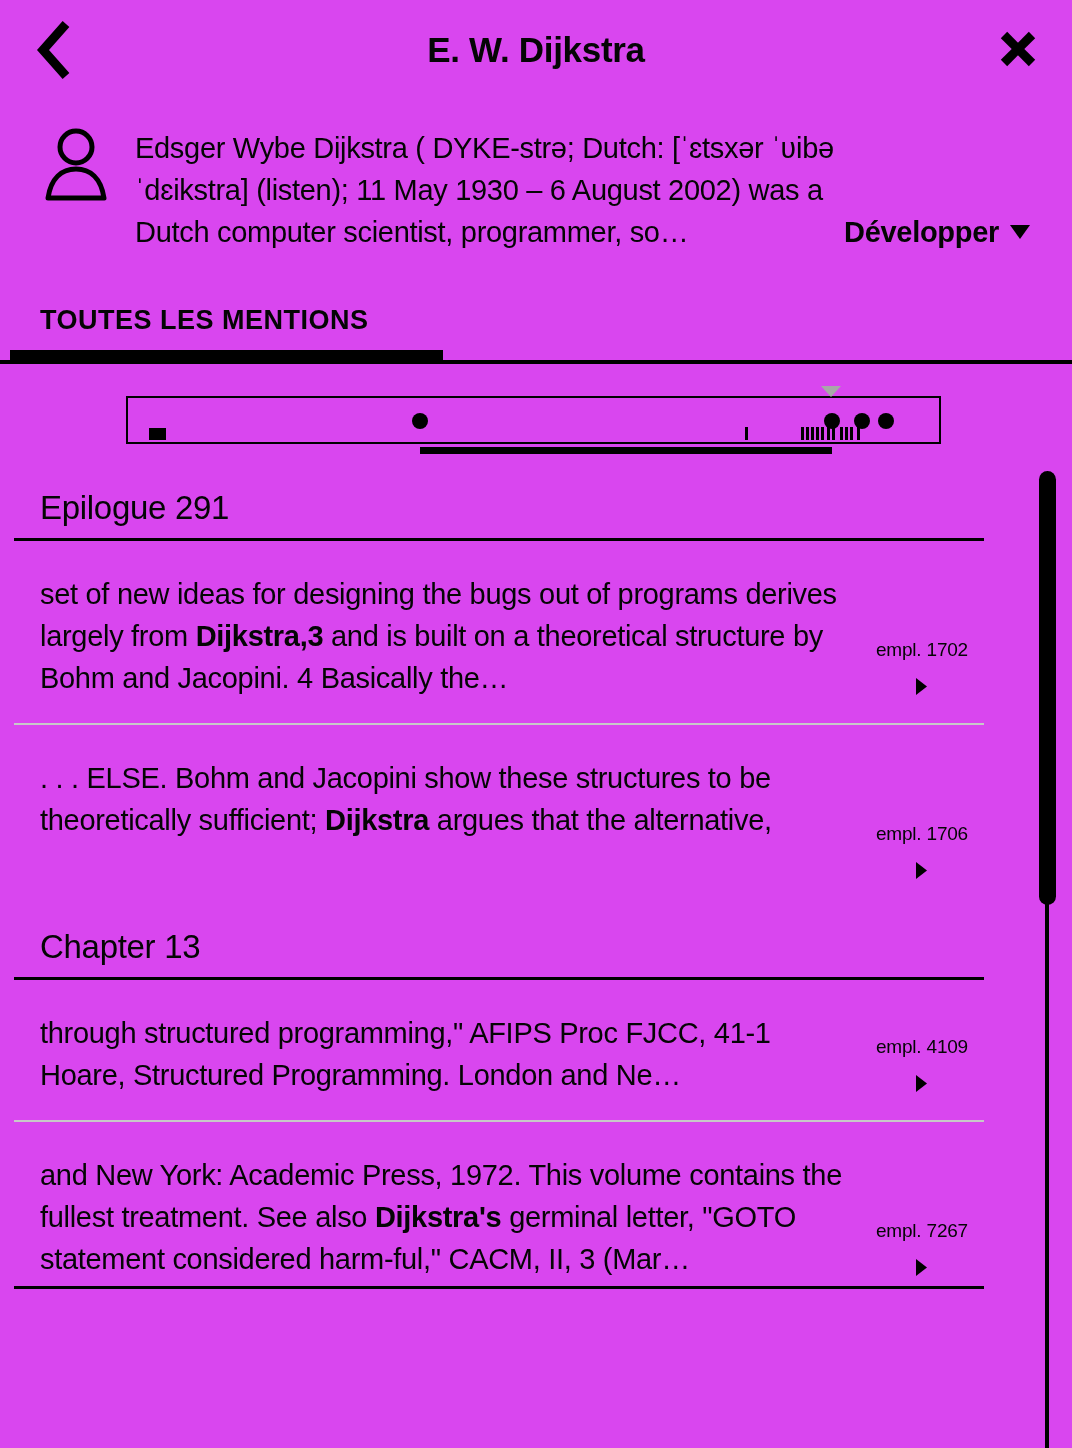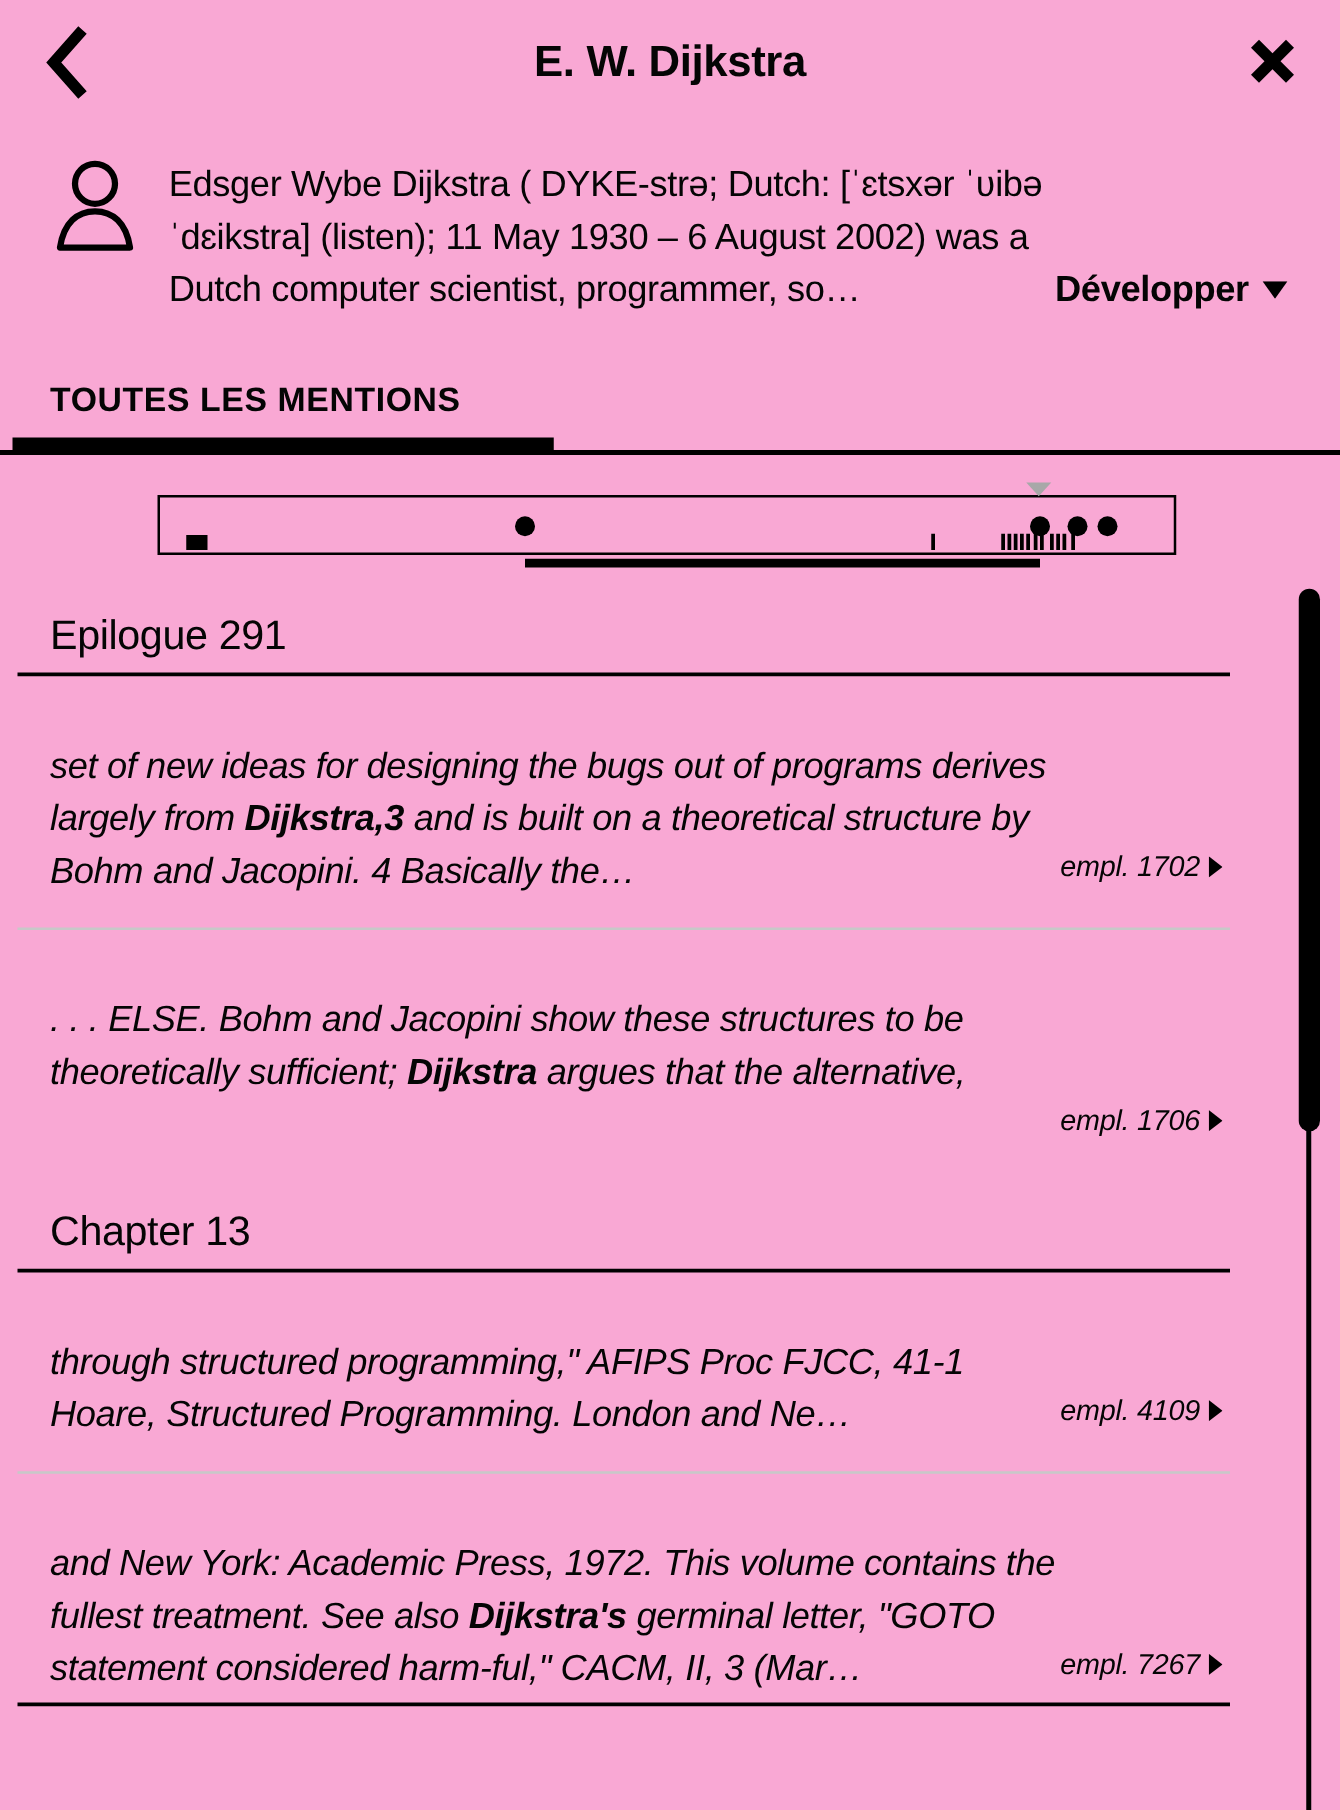--- a/index.html
+++ b/index.html
@@ -1,17 +1,17 @@
 <!DOCTYPE html>
 <html><head>
 <meta charset="utf-8">
 <style>
   html,body{margin:0;padding:0;background:#ffffff;}
   body{font-family:"Liberation Sans","DejaVu Sans",sans-serif;color:#050505;}
-  .page{position:relative;width:1072px;height:1448px;background:#f9a8d4;overflow:hidden;}
+  .page{position:relative;width:1072px;height:1448px;background:#d946ef;overflow:hidden;}
 
   
   .back-btn{position:absolute;left:30px;top:17px;width:48px;height:66px;display:flex;align-items:center;justify-content:center;cursor:pointer;}
   .topbar-title{position:absolute;left:0;top:28px;width:100%;text-align:center;font-size:35px;font-weight:700;line-height:44px;letter-spacing:-0.3px;}
   .close-btn{position:absolute;left:992px;top:24px;width:52px;height:50px;display:flex;align-items:center;justify-content:center;cursor:pointer;}
 
   
   .person-icon{position:absolute;left:42px;top:124px;}
   .entity-text{position:absolute;left:135px;top:127px;width:895px;}
   .s-line{height:42px;line-height:42px;font-size:29px;letter-spacing:-0.3px;white-space:pre;}
@@ -29,24 +29,24 @@
   .scrubber .dot{position:absolute;width:16px;height:16px;border-radius:50%;background:#000;top:15px;}
   .scrubber .tick{position:absolute;width:3px;height:13px;background:#000;bottom:2px;}
   .scrubber .posmark{position:absolute;width:17px;height:12px;background:#000;bottom:2px;}
   .scrubber .range-bar{position:absolute;height:7px;background:#000;top:49px;}
 
   
   .list{position:absolute;left:0;top:470px;width:1048px;bottom:0;padding:0 64px 0 40px;box-sizing:border-box;overflow:hidden;}
   .section-title{font-size:33px;line-height:48px;letter-spacing:-0.3px;margin-top:40px;}
   .section-title.first{margin-top:14px;}
   .section-rule{height:3px;background:#000;margin:6px 0 0 -26px;}
-  .entry{padding-top:51px;cursor:pointer;font-style:italic;}
+  .entry{padding-top:32px;cursor:pointer;}
   .line{height:42px;line-height:42px;font-size:29px;letter-spacing:-0.3px;white-space:pre;position:relative;}
   .line .b{font-weight:700;}
-  .loc{position:absolute;right:6px;bottom:4px;display:flex;align-items:center;gap:7px;font-size:23px;letter-spacing:-0.2px;}
+  .loc{position:absolute;right:16px;bottom:4px;display:flex;align-items:center;gap:7px;font-size:19px;letter-spacing:-0.2px;flex-direction:column;}
   .divider{height:2px;background:#c8c8c8;margin:24px 0 0 -26px;}
 
   
   .scroll-thumb{position:absolute;left:1039px;top:471px;width:17px;height:434px;background:#000;border-radius:9px;}
   .scroll-track{position:absolute;left:1045px;top:903px;width:4px;height:545px;background:#000;}
 </style>
 </head>
 <body>
 
 <div class="page">

